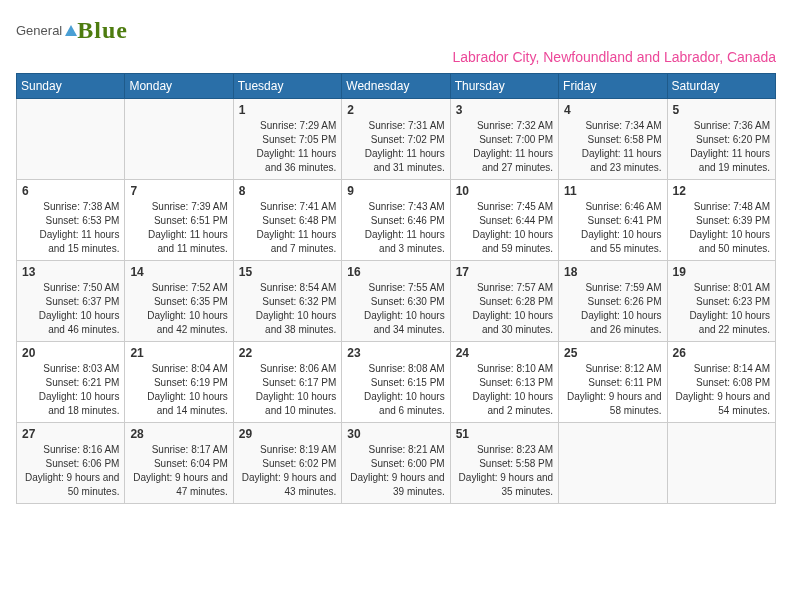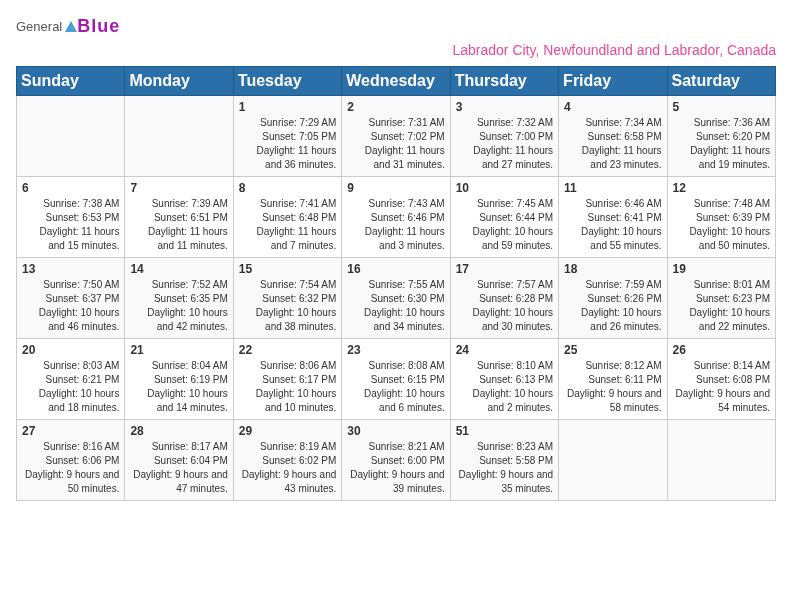--- a/index.html
+++ b/index.html
@@ -39,22 +39,22 @@
     .calendar {
       width: 100%;
       border-collapse: collapse;
       font-size: 11px;
     }
     .calendar thead th {
       background-color: #2a6fa8;
       color: #fff;
       padding: 5px 4px;
       text-align: left;
-      font-size: 16px;
-      font-weight: bold;
+      font-size: 12px;
+      font-weight: normal;
       border: 1px solid #1e5a8a;
     }
     .calendar tbody td {
       border: 1px solid #ccc;
       vertical-align: top;
       padding: 4px 5px;
       width: calc(100% / 7);
       height: 80px;
       color: #333;
     }
@@ -80,21 +80,21 @@
   </style>
 </head>
 <body>
 
 <div class="header-logo">
   <div class="logo">
     <div style="display:flex;align-items:center;gap:2px;">
       <span style="font-size:13px;color:#555;font-weight:normal;">General</span>
       <span style="display:inline-block;width:0;height:0;border-left:6px solid transparent;border-right:6px solid transparent;border-bottom:11px solid #4a9fd4;margin-left:1px;"></span>
     </div>
-    <span style="font-size:18px;color:#a21caf;font-weight:bold;letter-spacing:1px;">Blue</span>
+    <span style="font-size:24px;color:#4d7c0f;font-weight:bold;letter-spacing:1px;font-family:Liberation Serif, serif;">Blue</span>
   </div>
 </div>
 
 <div class="subtitle">Labrador City, Newfoundland and Labrador, Canada</div>
 
 <table class="calendar">
   <thead>
     <tr>
     <th>Sunday</th>
         <th>Monday</th>
@@ -192,21 +192,21 @@
 Daylight: 10 hours and 46 minutes.</div>
         </td>
         <td>
           <span class="day-number">14</span>
           <div class="day-info">Sunrise: 7:52 AM
 Sunset: 6:35 PM
 Daylight: 10 hours and 42 minutes.</div>
         </td>
         <td>
           <span class="day-number">15</span>
-          <div class="day-info">Sunrise: 7:54 AM
+          <div class="day-info">Sunrise: 8:54 AM
 Sunset: 6:32 PM
 Daylight: 10 hours and 38 minutes.</div>
         </td>
         <td>
           <span class="day-number">16</span>
           <div class="day-info">Sunrise: 7:55 AM
 Sunset: 6:30 PM
 Daylight: 10 hours and 34 minutes.</div>
         </td>
         <td>

